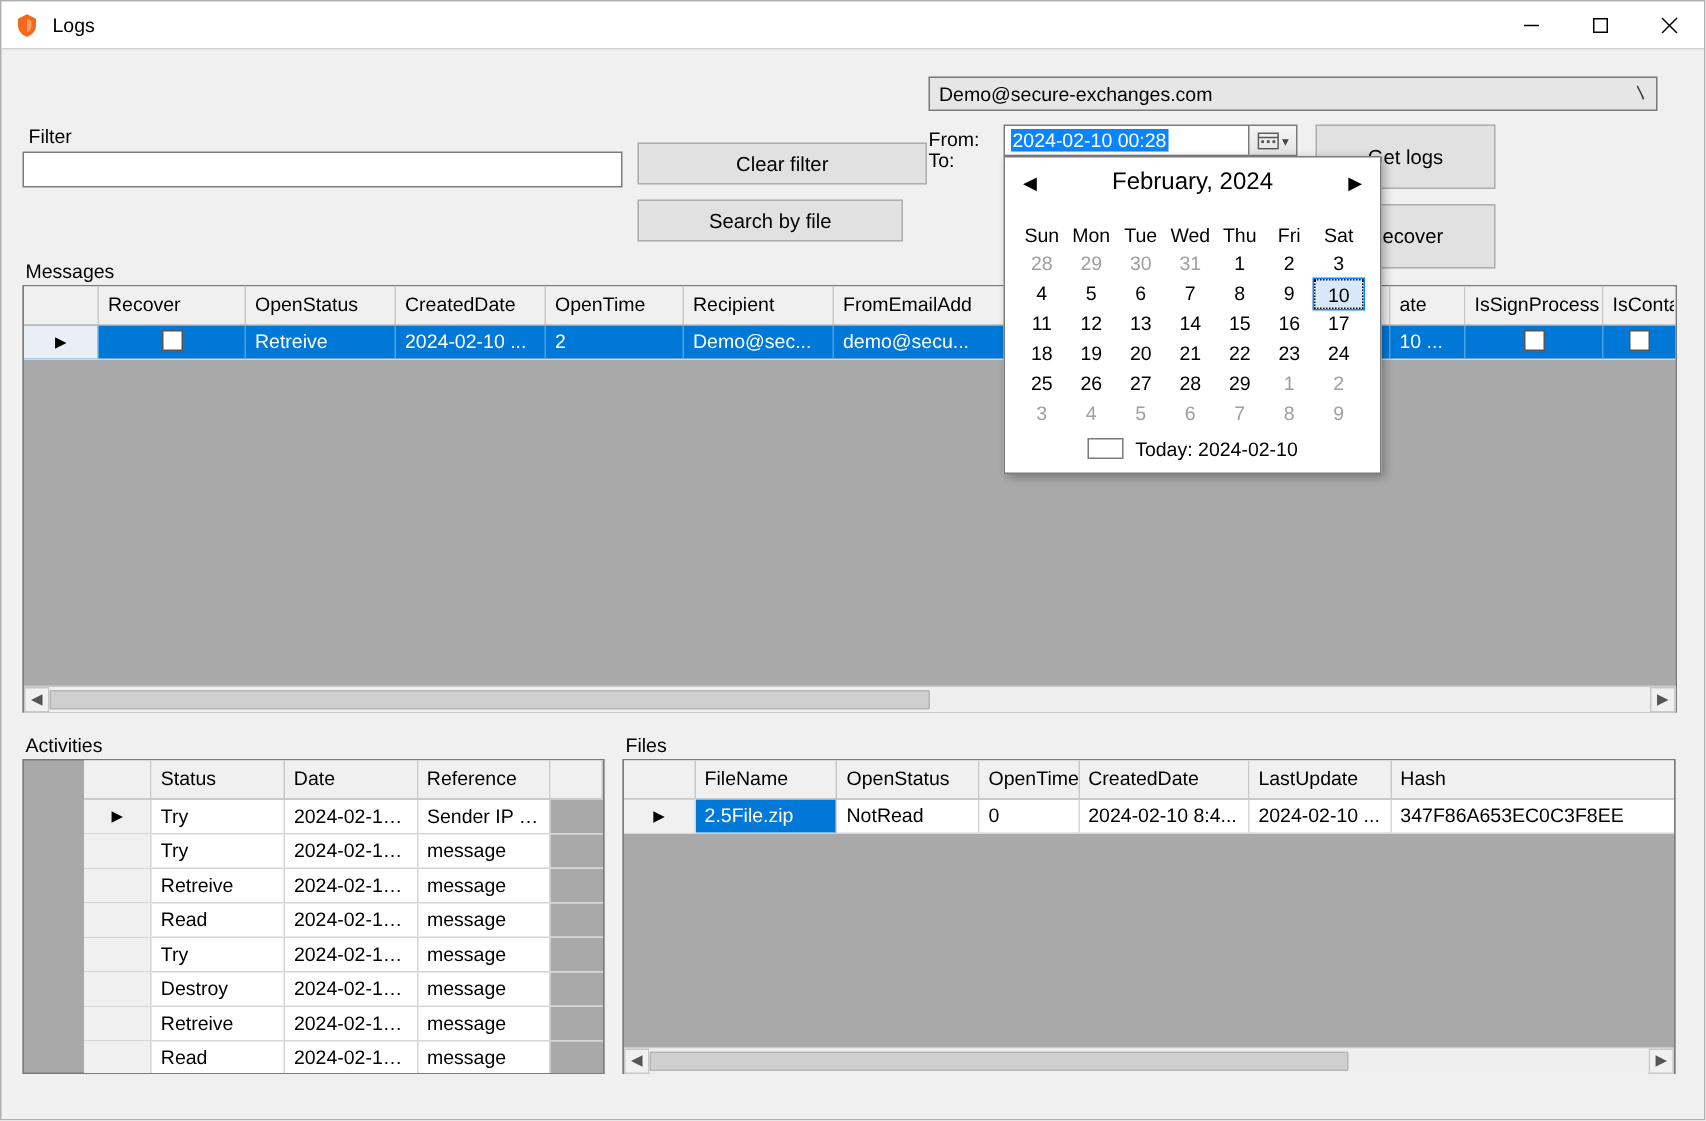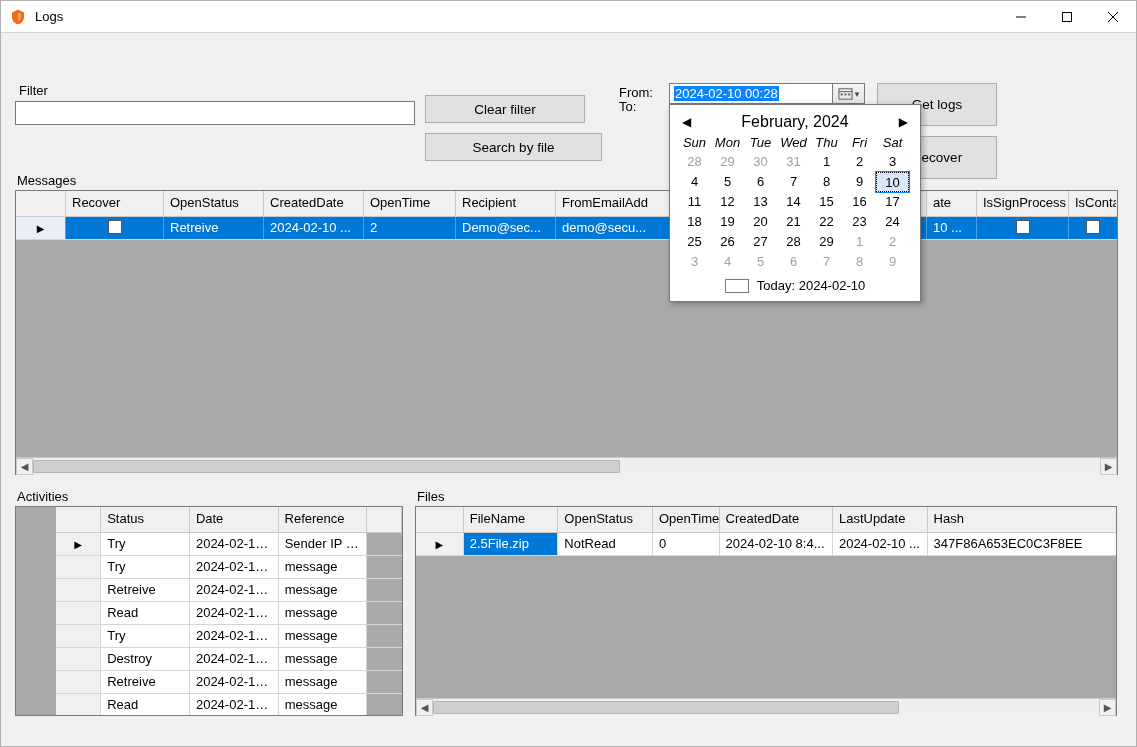--- a/index.html
+++ b/index.html
@@ -16,21 +16,21 @@
 .winbtn svg { width: 12px; height: 12px; stroke: currentColor; }
 
 
 .body { padding: 10px 14px 12px 14px; position: relative; height: calc(100% - 32px); }
 
 
 .toprow { position: relative; height: 130px; }
 .filter-label { position: absolute; left: 4px; top: 40px; font-size: 13px; }
 .filter-input { position: absolute; left: 0; top: 58px; width: 400px; height: 24px; border: 1px solid #7a7a7a; background: #fff; padding: 2px 4px; font-size: 13px; }
 .btn { background: #e1e1e1; border: 1px solid #adadad; text-align: center; display: flex; align-items: center; justify-content: center; font-size: 13.5px; color: #000; }
-.btn-clear { position: absolute; left: 410px; top: 52px; width: 160px; height: 28px; }
+.btn-clear { position: absolute; left: 410px; top: 52px; width: 193px; height: 28px; }
 .btn-search { position: absolute; left: 410px; top: 90px; width: 177px; height: 28px; }
 .email-dd { position: absolute; left: 604px; top: 8px; width: 486px; height: 23px; border: 1px solid #7a7a7a; background: #e6e6e6; display: flex; align-items: center; }
 .email-dd .val { flex: 1; padding: 0 6px; }
 .email-dd .arrow { width: 20px; text-align: center; font-size: 10px; color:#333;}
 .from-label { position: absolute; left: 604px; top: 42px; }
 .to-label   { position: absolute; left: 604px; top: 56px; }
 .from-input { position: absolute; left: 654px; top: 40px; width: 196px; height: 21px; border: 1px solid #7a7a7a; background:#fff; display:flex; align-items:center;}
 .from-input .val{flex:1; padding:0 4px; text-align:left; background:#0a84ff; color:#fff; height:100%; display:flex; align-items:center;}
 .from-input .val span{background:#0a84ff;color:#fff;}
 .from-input .dp-btn{width:32px;height:100%;border-left:1px solid #7a7a7a;background:linear-gradient(#f6f6f6,#e3e3e3);display:flex;align-items:center;justify-content:center;}
@@ -98,27 +98,27 @@
 .gf-c3{width:70px;}
 .gf-c4{width:120px;}
 .gf-c5{width:100px;}
 .gf-c6{width:200px;}
 
 
 .calendar{position:absolute; left:654px; top:61px; width:252px; background:#fff;border:1px solid #7a7a7a;box-shadow:2px 2px 6px rgba(0,0,0,.3);font-size:13px;padding:6px 8px 8px 8px;z-index:50;}
 .cal-head{display:flex;align-items:center;justify-content:space-between;height:22px;}
 .cal-head .nav{font-size:12px;color:#000;cursor:default;padding:0 4px;}
 .cal-head .month{font-size:16px;}
-.cal-dow{display:flex;margin-top:2px;font-style:italic;}
+.cal-dow{display:flex;margin-top:16px;}
 .cal-dow div{width:33px;text-align:center;color:#000;}
 .cal-grid{display:flex;flex-wrap:wrap;margin-top:2px;}
 .cal-cell{width:33px;height:20px;text-align:center;line-height:20px;color:#000;}
 .cal-cell.gray{color:#a0a0a0;}
 .cal-cell.sel{border:1px dotted #000;outline:1px solid #0a84ff;background:#d8e8f8;}
-.cal-today{display:flex;align-items:center;justify-content:center;margin-top:6px;gap:8px;}
+.cal-today{display:flex;justify-content:center;margin-top:6px;gap:8px;}
 .cal-today .box{width:24px;height:14px;border:1px solid #7a7a7a;background:#fff;}
 
 </style>
 </head>
 <body>
 
 <div class="window">
 
   <div class="titlebar">
     <span class="app-icon">
@@ -148,20 +148,24 @@
   </div>
 
   <div class="body">
 
     <div class="toprow">
       <div class="filter-label">Filter</div>
       <input class="filter-input" type="text" style="">
       <div class="btn btn-clear">Clear filter</div>
       <div class="btn btn-search">Search by file</div>
 
+      <div class="email-dd">
+        <div class="val">Demo@secure-exchanges.com</div>
+        <div class="arrow">〵</div>
+      </div>
       <div class="from-label">From:</div>
       <div class="to-label">To:</div>
 
       <div class="from-input from-input-real">
         <div class="val">
             <span class="valtxt">2024-02-10 00:28</span>
           </div>
         <div class="dp-btn">
           <svg viewBox="0 0 16 16">
               <rect x="1" y="3" width="14" height="11" fill="none" stroke="#555"></rect>

